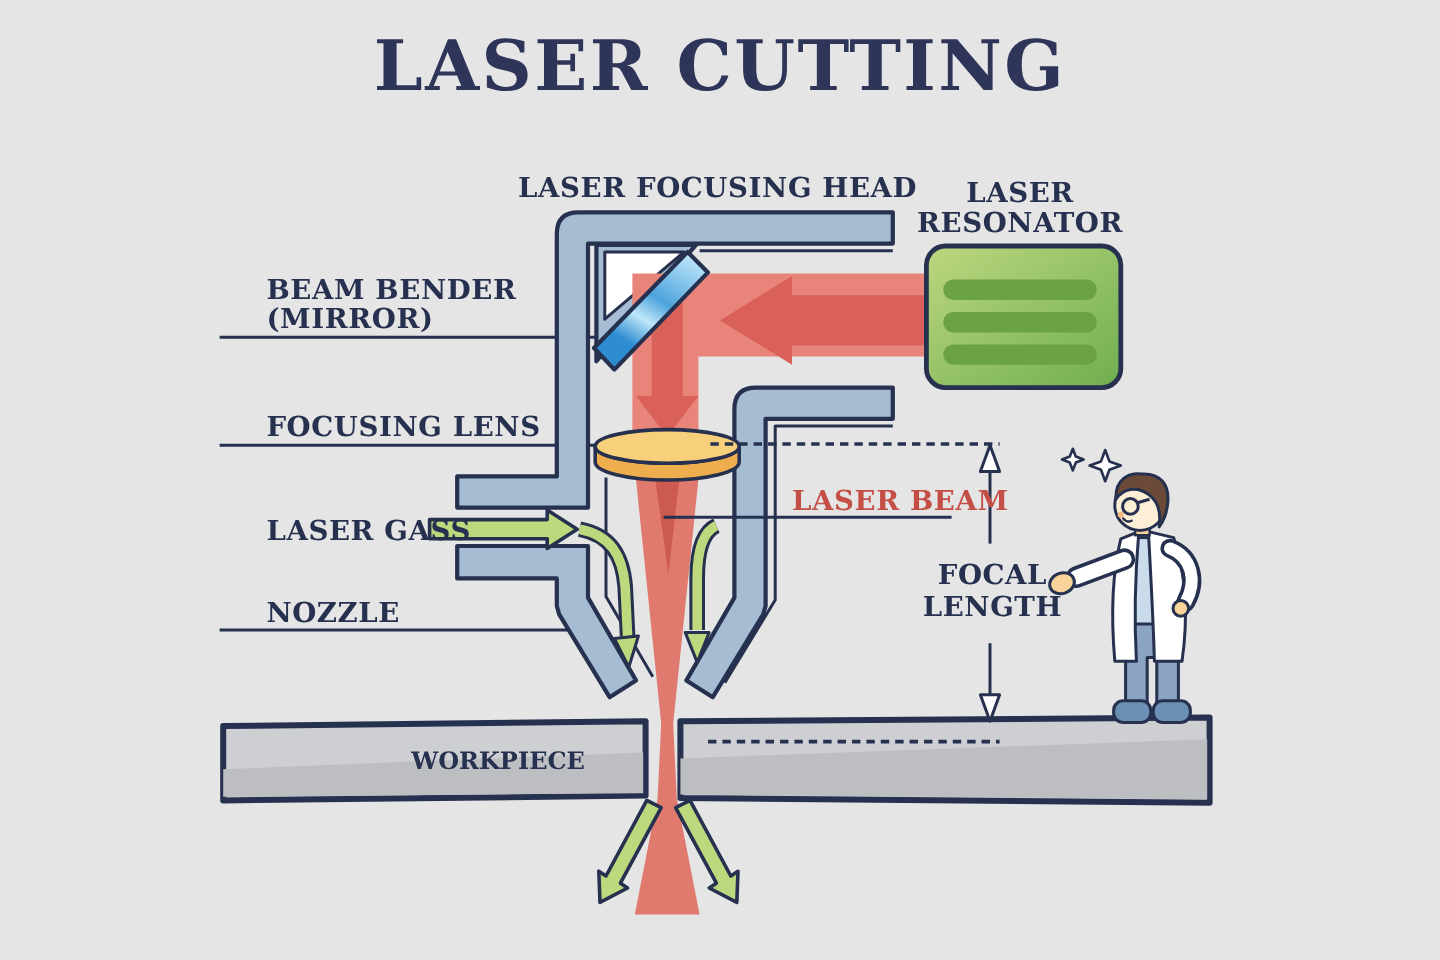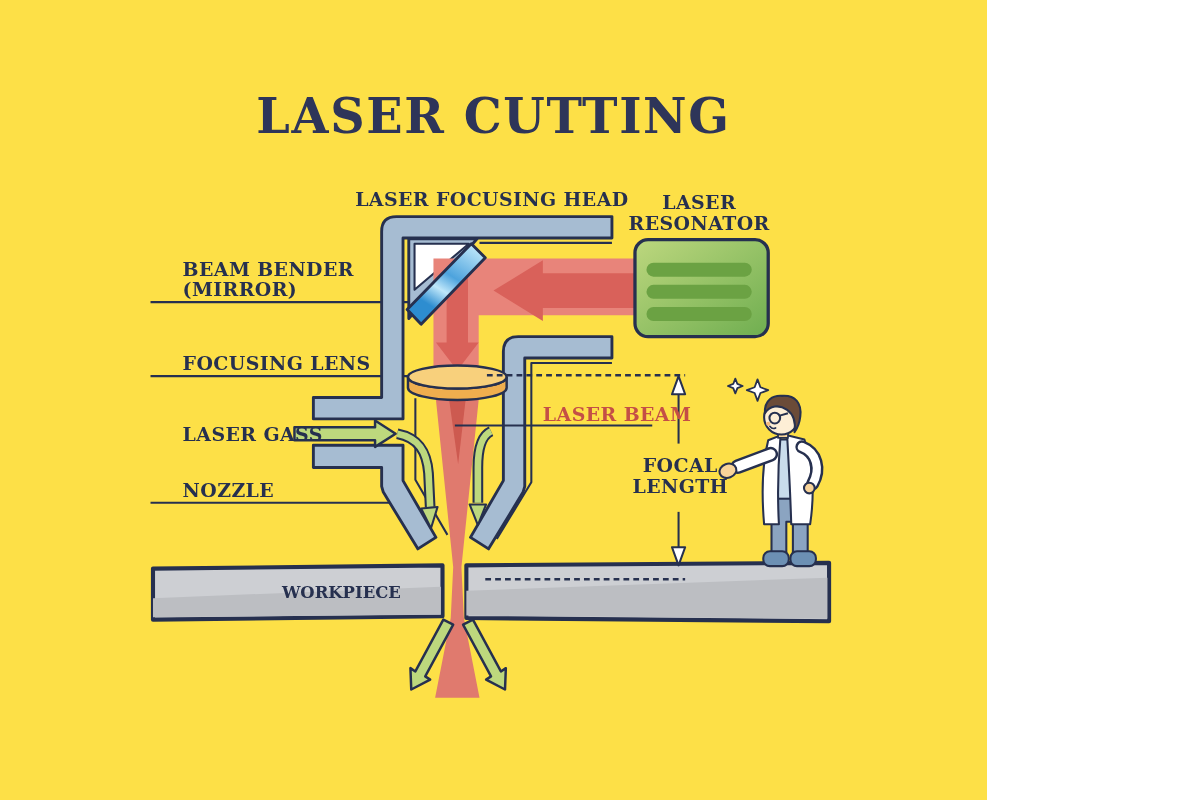--- a/index.html
+++ b/index.html
@@ -1,16 +1,16 @@
 <!DOCTYPE html>
 <html><head>
 <meta charset="utf-8">
 <style>
   html,body{margin:0;padding:0;background:#ffffff;}
-  .stage{position:relative;width:987px;height:800px;background:#fde047;overflow:hidden;}
+  .stage{position:relative;width:1200px;height:800px;background:#e5e5e5;overflow:hidden;}
   .stage svg{position:absolute;left:0;top:0;width:100%;height:100%;}
   text{font-family:"DejaVu Serif","Liberation Serif",serif;font-weight:bold;}
   .title-text{font-size:58px;fill:#2e3559;letter-spacing:2px;}
   .lbl{font-size:23px;fill:#26304f;letter-spacing:0.5px;}
   .lbl-red{font-size:23px;fill:#c44f46;letter-spacing:0.5px;}
   .lbl-small{font-size:20px;fill:#26304f;}
 </style>
 </head>
 <body>
 

